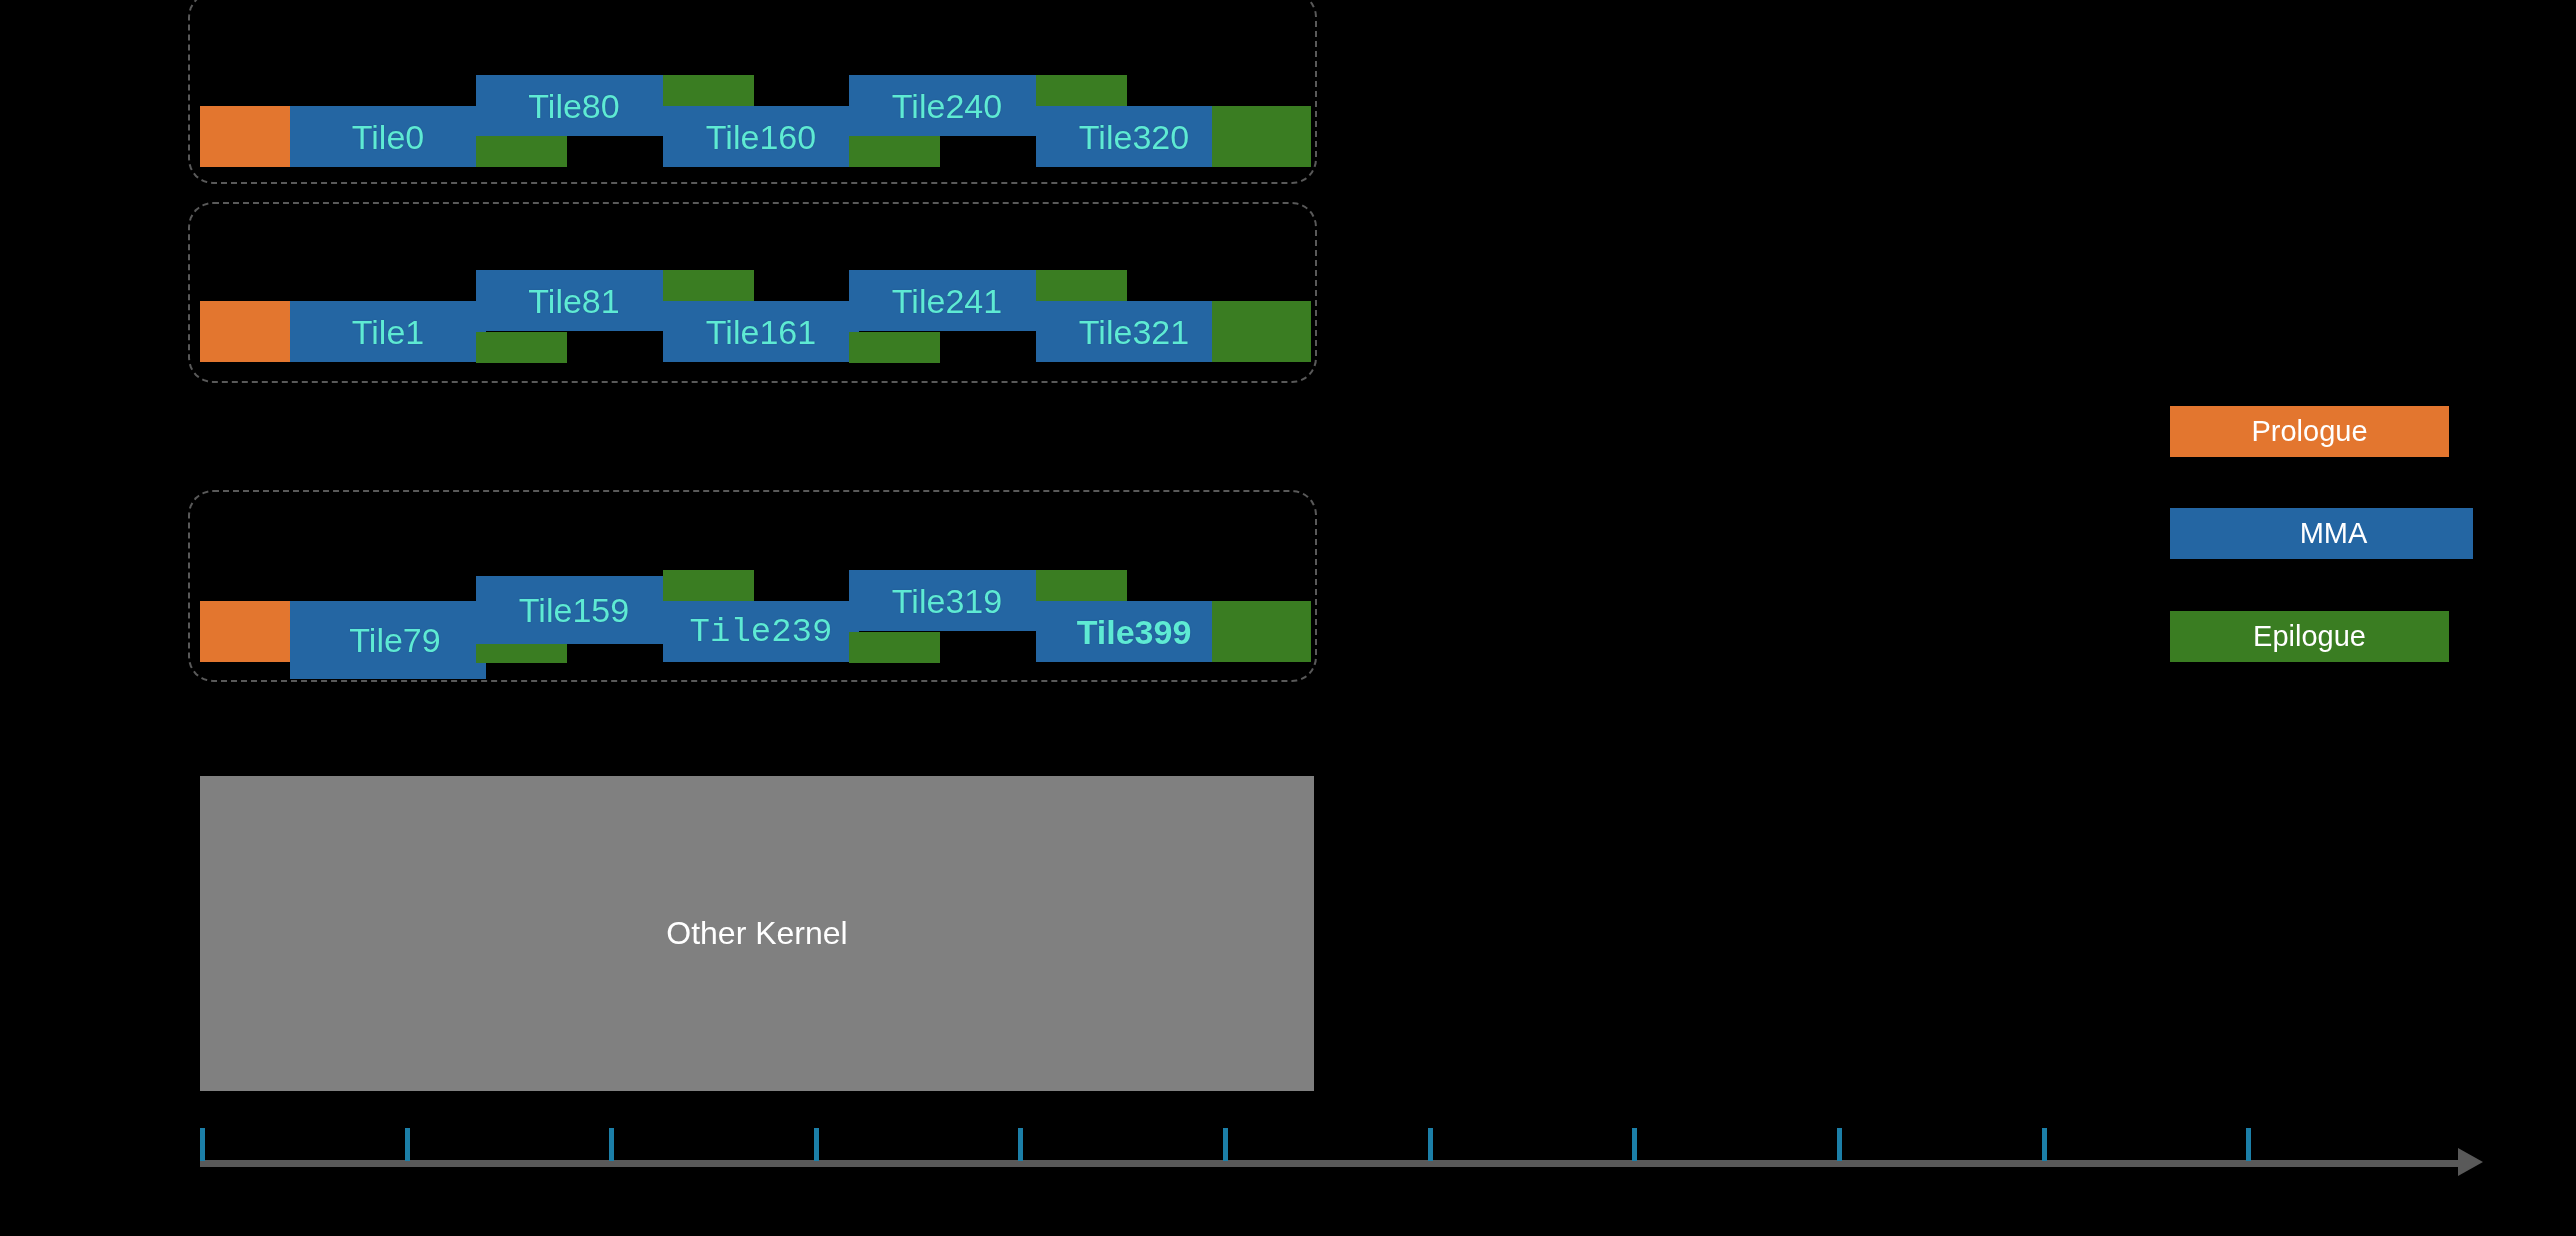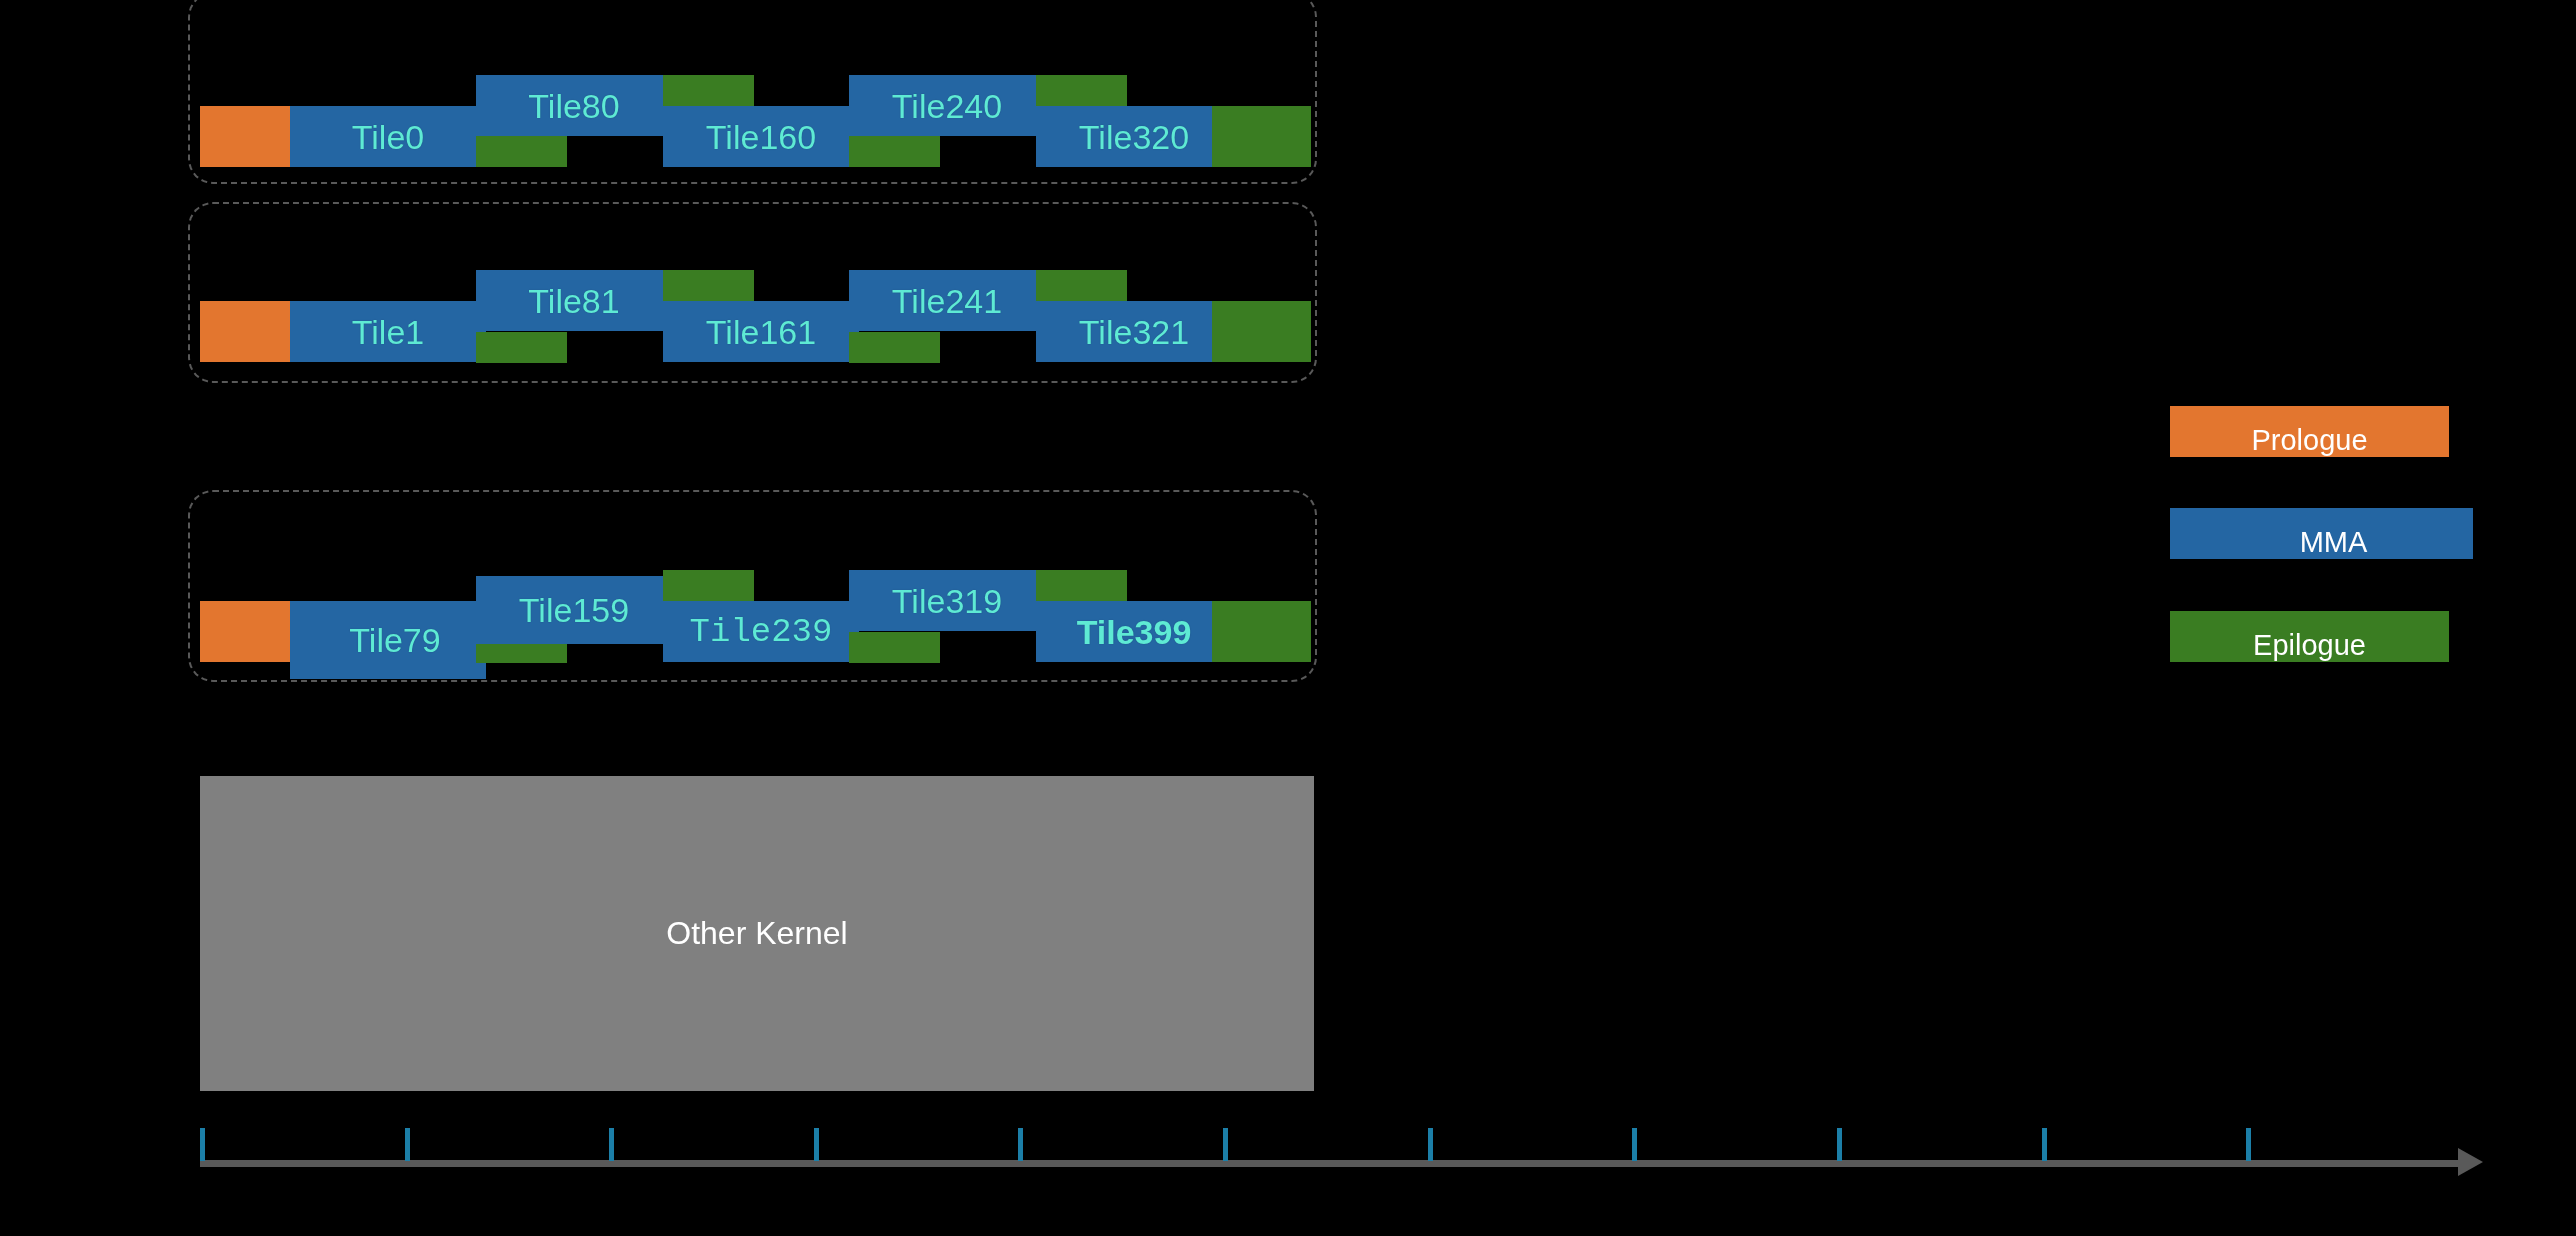--- a/index.html
+++ b/index.html
@@ -18,21 +18,21 @@
   .epilogue{background:#3A7D22;}
   .mma span{position:relative;z-index:2;text-shadow:0 0 1.2px rgba(0,0,0,.25);}
 
   
   .otherkernel{position:absolute;background:#808080;display:flex;align-items:center;
       justify-content:center;color:#fff;font-size:32px;}
 
   
   .legend{position:absolute;}
   .legend-item{position:absolute;left:0;width:279px;height:51px;display:flex;
-      align-items:flex-end;justify-content:center;color:#fff;font-size:29px;}
+      align-items:center;justify-content:center;color:#fff;font-size:29px;}
 
   
   .axis-line{position:absolute;background:#595959;height:6.5px;}
   .axis-arrow{position:absolute;width:0;height:0;border-top:14.7px solid transparent;
       border-bottom:14.7px solid transparent;border-left:25px solid #595959;}
   .tick{position:absolute;width:5.3px;background:#1C7FA8;}
 </style>
 </head>
 <body>
 

